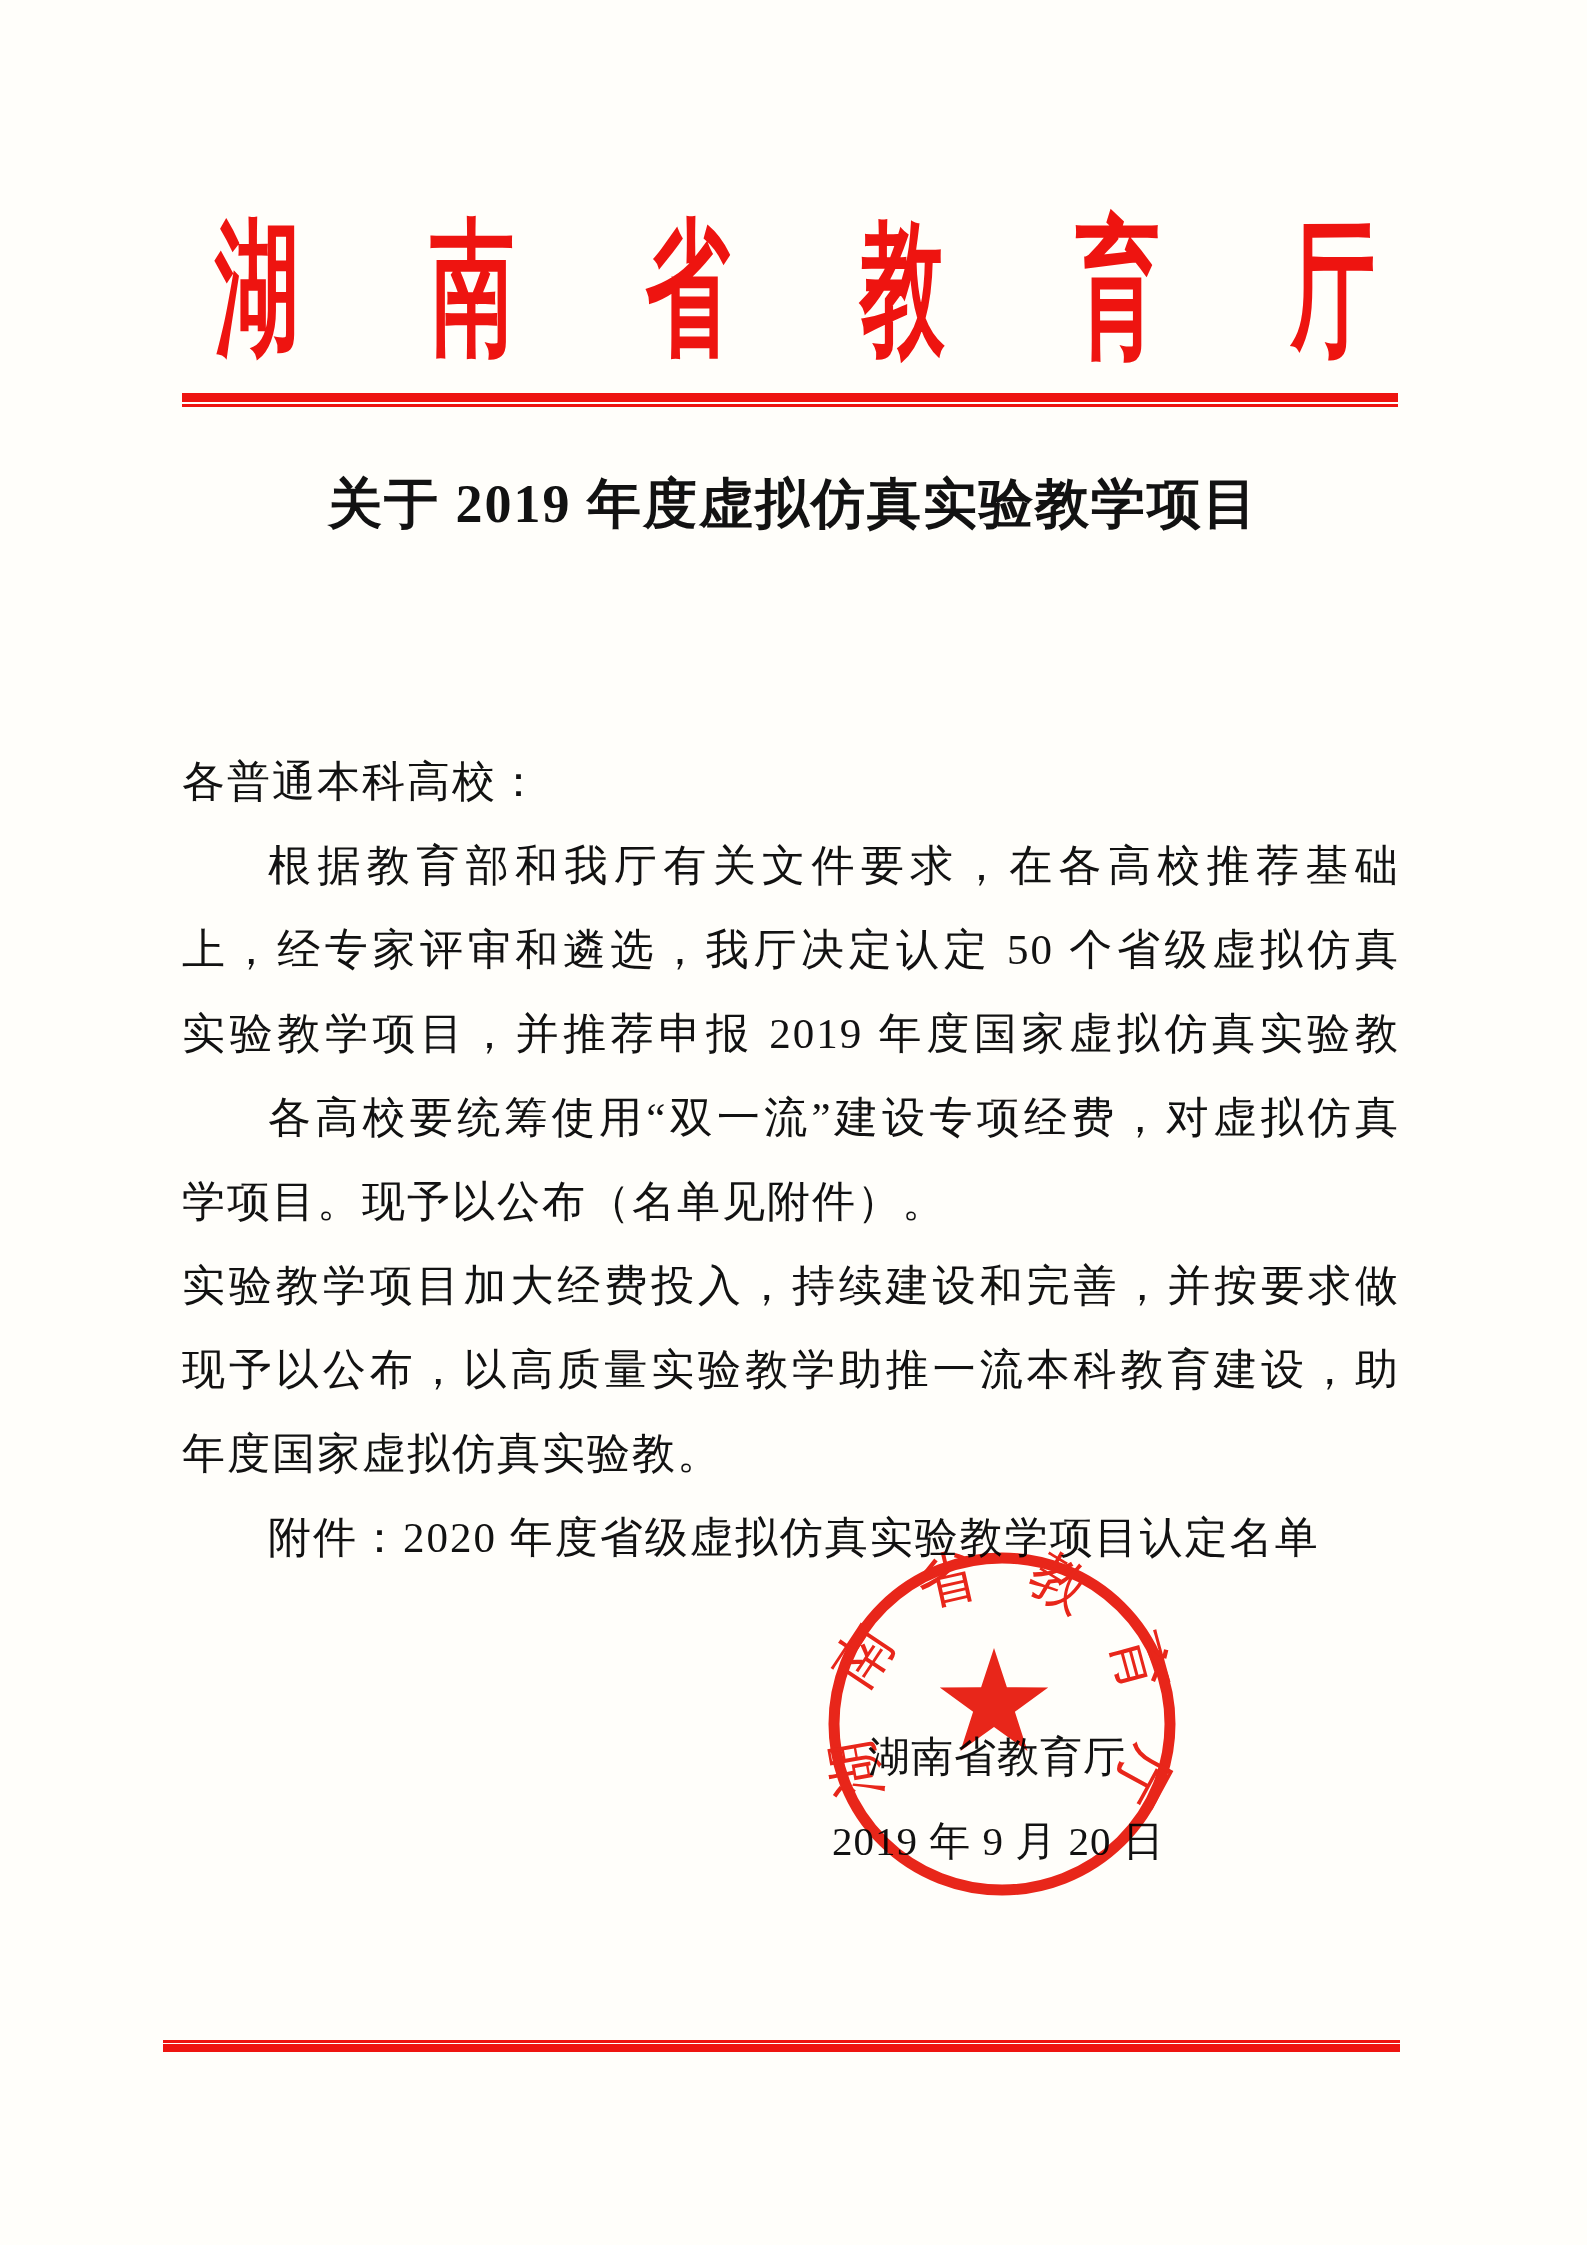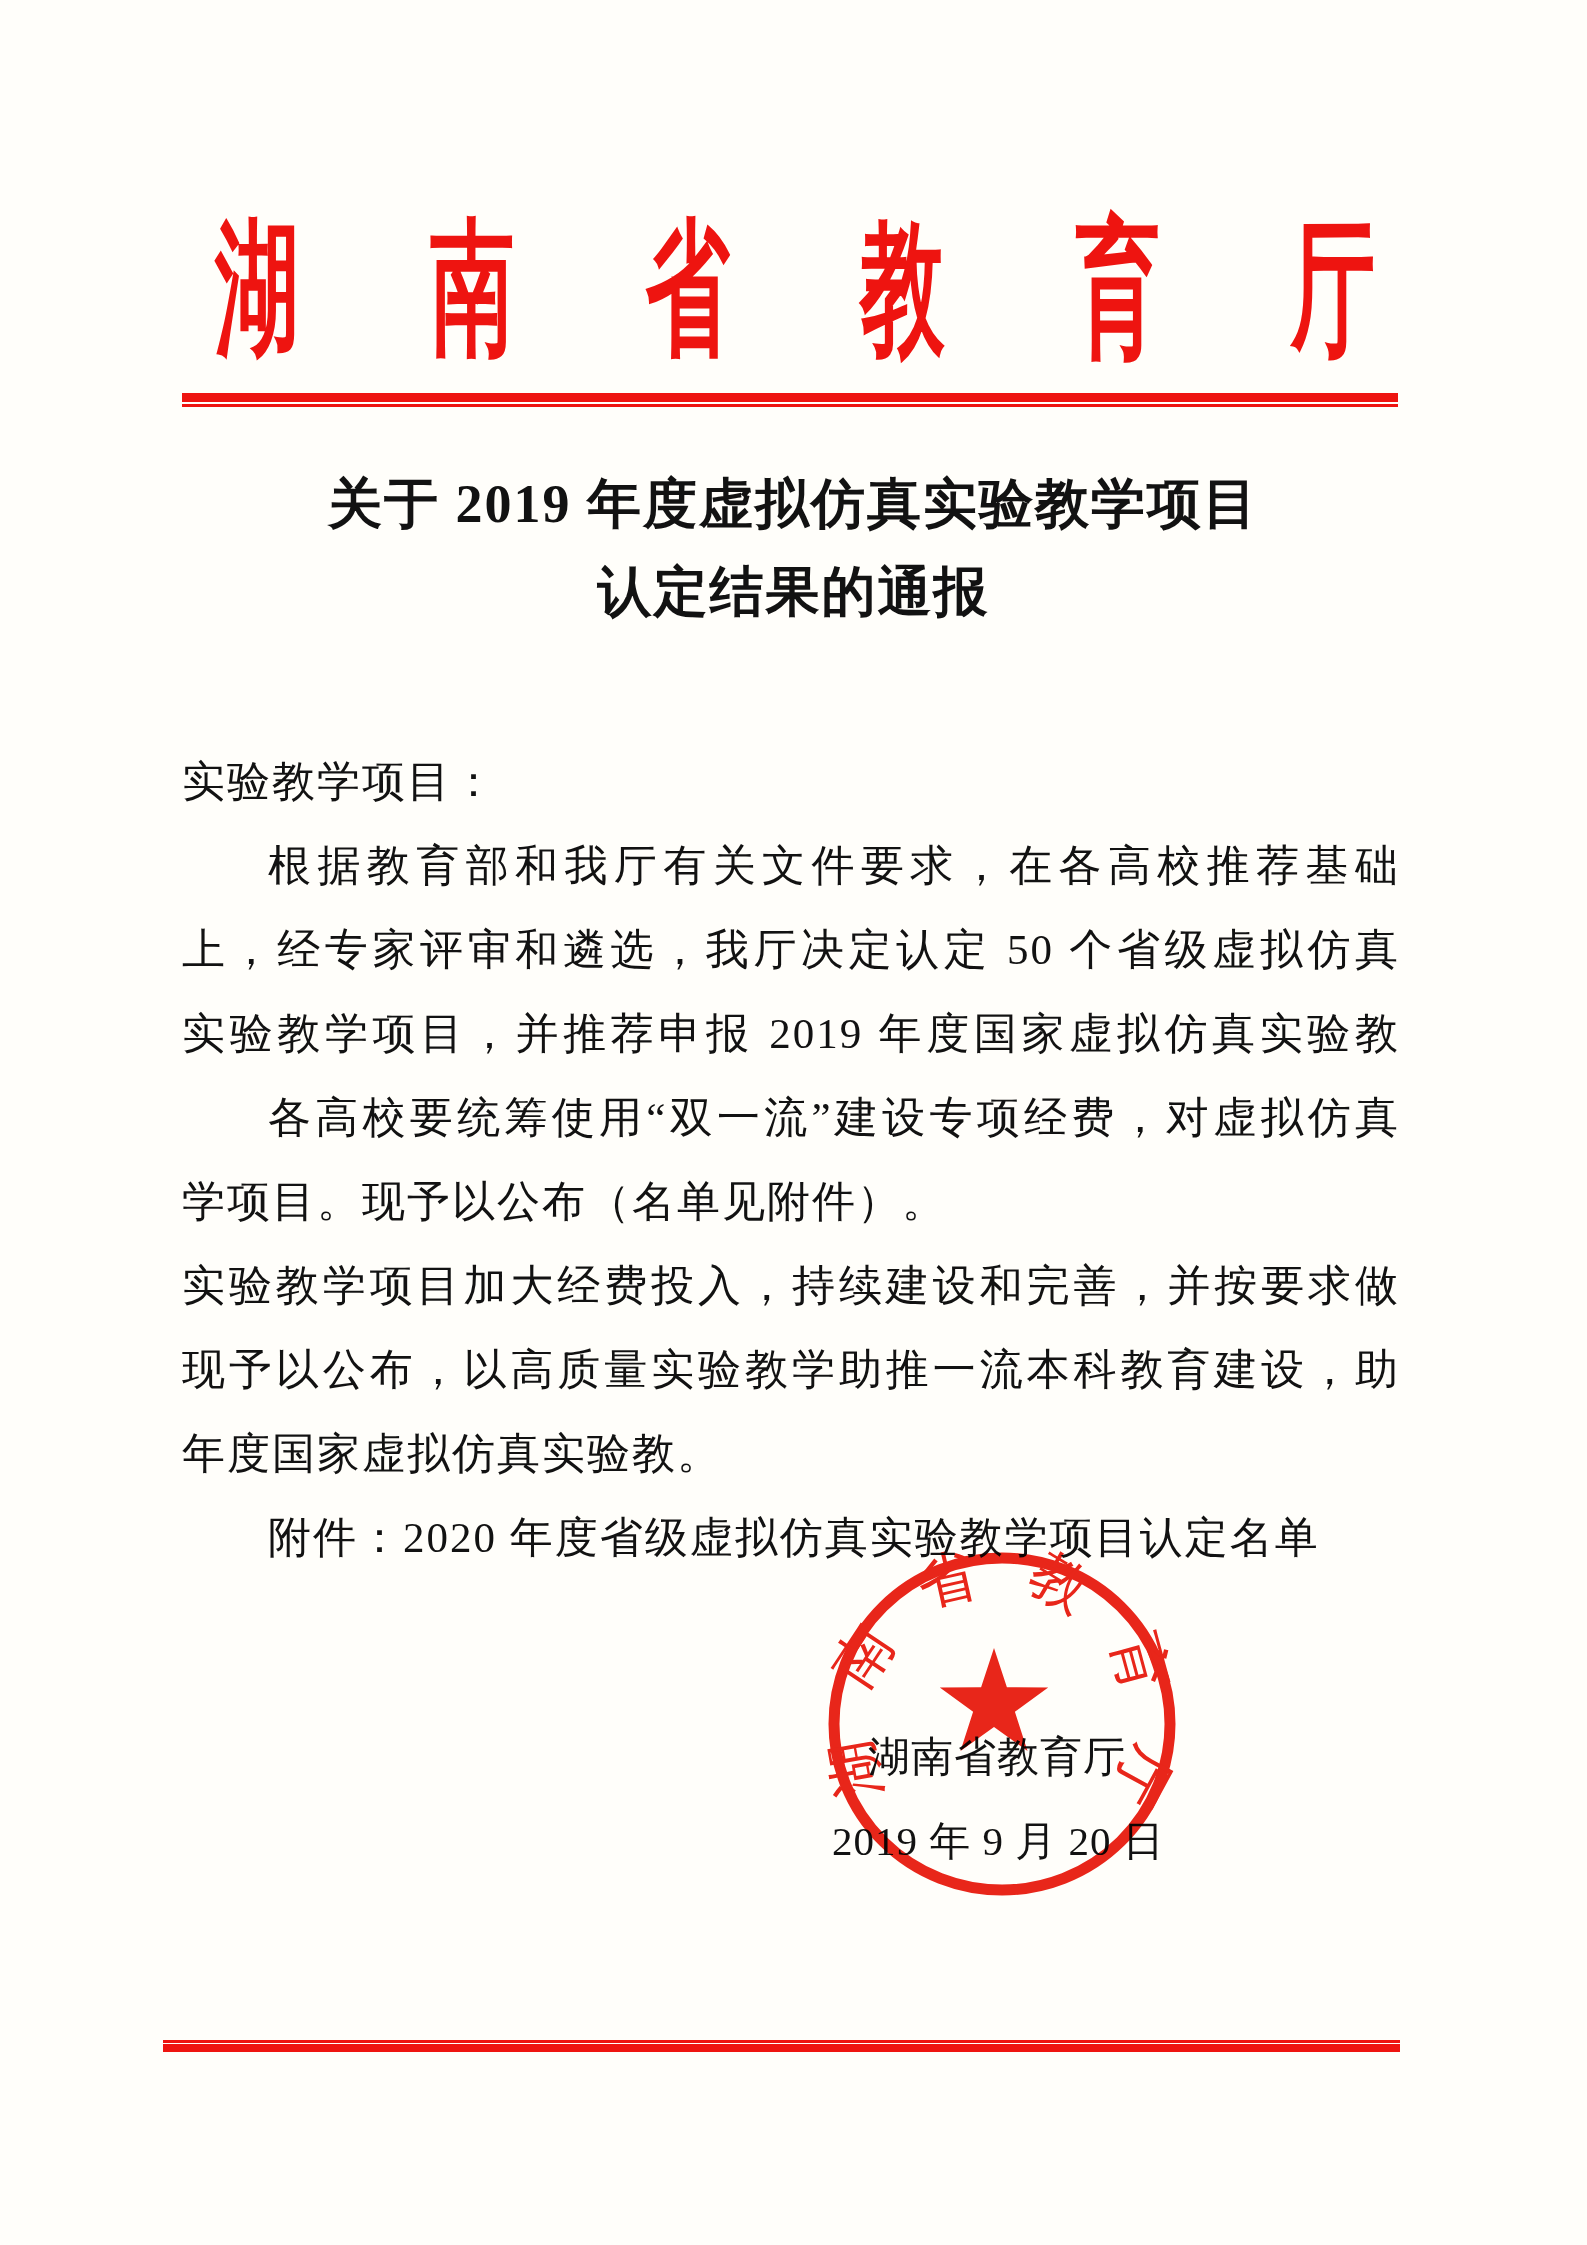--- a/index.html
+++ b/index.html
@@ -85,25 +85,24 @@
       <span>厅</span>
     </div>
 
   <div class="rule-top">
     <div class="bar-thick"></div>
     <div class="bar-thin"></div>
   </div>
 
   <div class="doc-title">
     <div>关于 2019 年度虚拟仿真实验教学项目</div>
-    <div>认定结果的通报</div>
   </div>
 
   <div class="body-text">
-      <div class="line">实验教学项目：</div>
+      <div class="line">各普通本科高校：</div>
       <div class="line just ind">根据教育部和我厅有关文件要求，在各高校推荐基础</div>
       <div class="line just">上，经专家评审和遴选，我厅决定认定 50 个省级虚拟仿真</div>
       <div class="line just">实验教学项目，并推荐申报 2019 年度国家虚拟仿真实验教</div>
       <div class="line just ind">各高校要统筹使用“双一流”建设专项经费，对虚拟仿真</div>
       <div class="line">学项目。现予以公布（名单见附件）。</div>
       <div class="line just">实验教学项目加大经费投入，持续建设和完善，并按要求做</div>
       <div class="line just">现予以公布，以高质量实验教学助推一流本科教育建设，助</div>
       <div class="line">年度国家虚拟仿真实验教。</div>
       <div class="line ind">附件：2020 年度省级虚拟仿真实验教学项目认定名单</div>
     </div>

